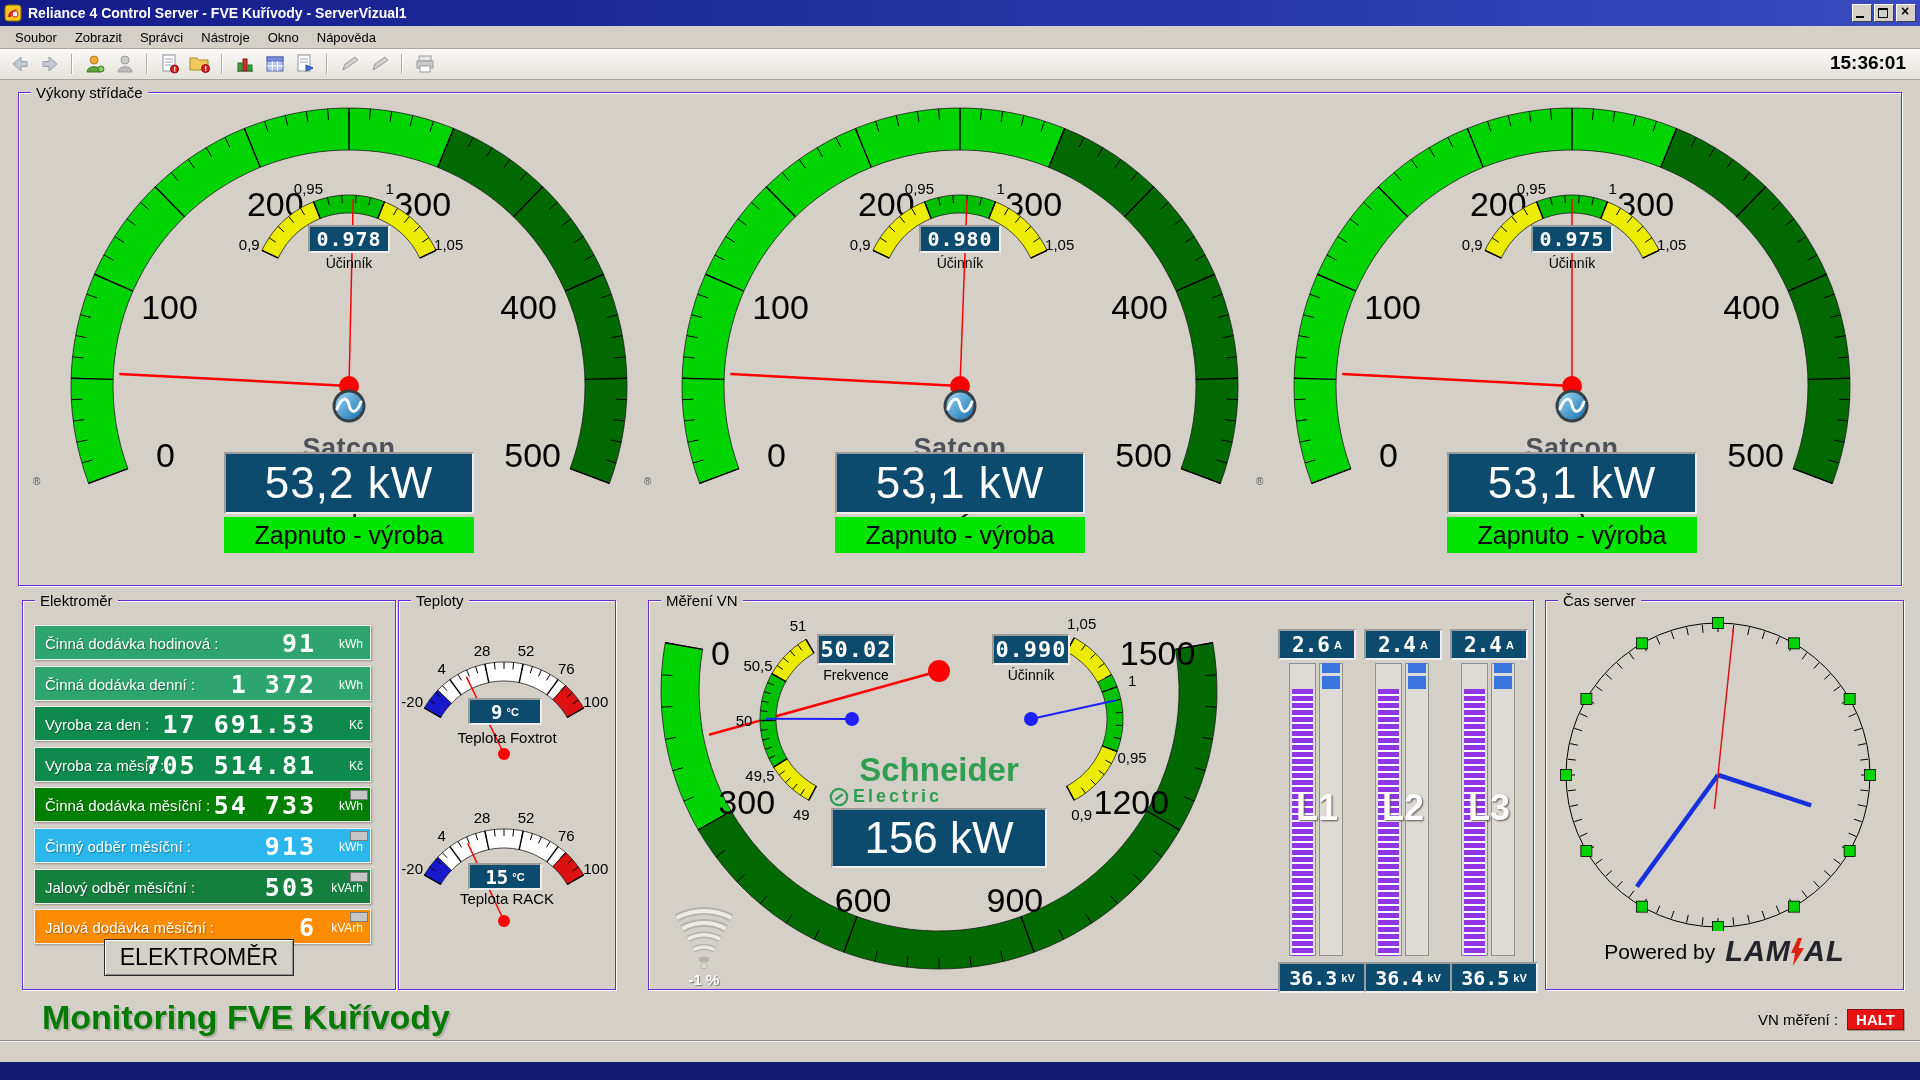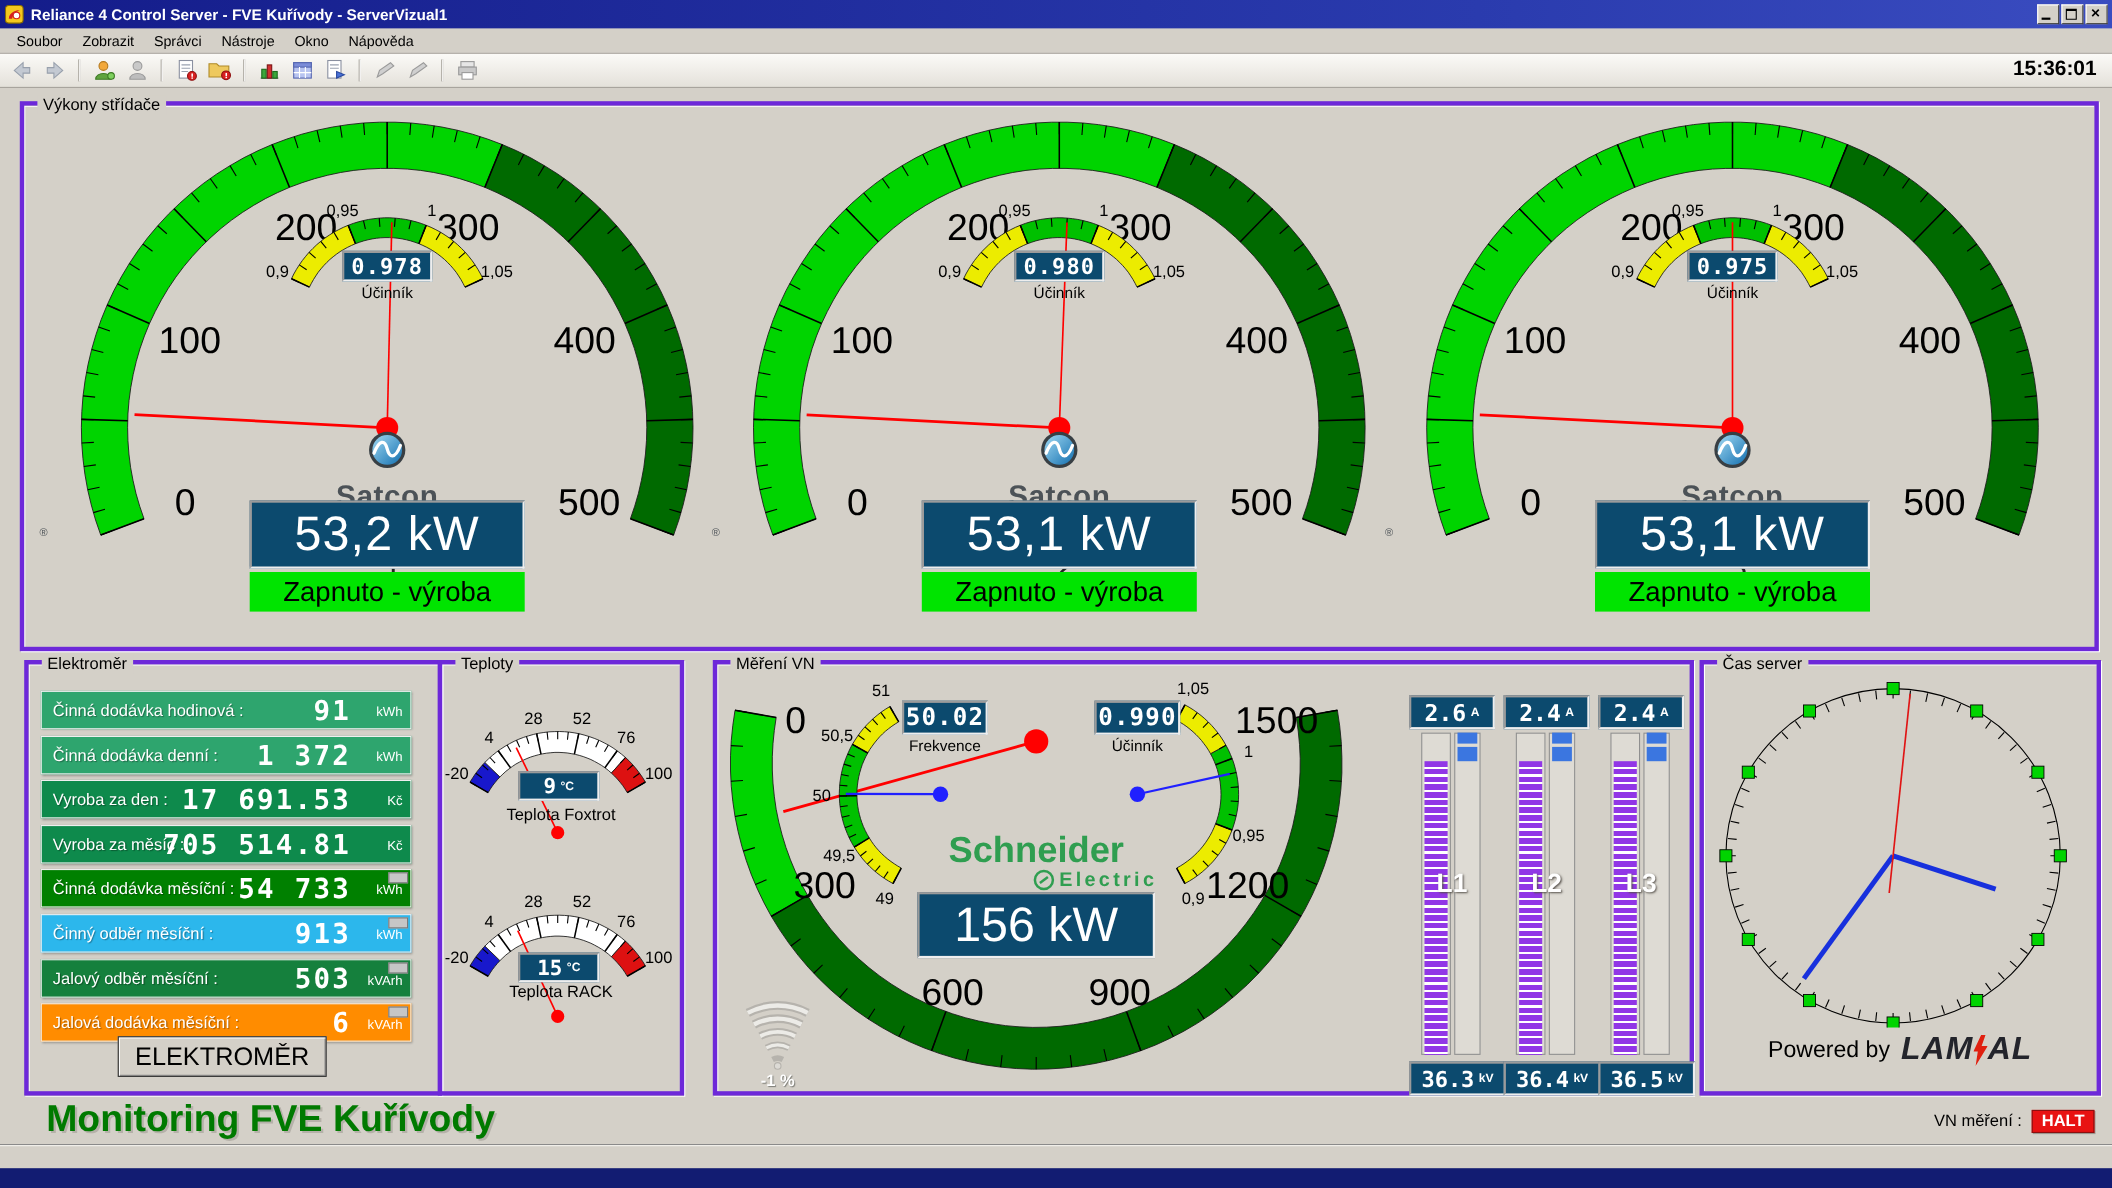--- a/index.html
+++ b/index.html
@@ -12,21 +12,21 @@
   .wbtn.min::after{content:"";position:absolute;left:3px;bottom:3px;width:8px;height:2px;background:#000;}
   .wbtn.max::after{content:"";position:absolute;left:3px;top:3px;width:8px;height:7px;border:1px solid #000;border-top-width:2px;}
   .wbtn.cls::after{content:"×";position:absolute;left:4px;top:-2px;font-size:14px;font-weight:700;color:#000;}
   .menubar{position:absolute;top:26px;left:0;right:0;height:22px;background:#d4d0c8;border-bottom:1px solid #aaa69f;display:flex;align-items:center;padding-left:6px;font-size:13px;}
   .menu-item{padding:2px 9px;}
   .toolbar{position:absolute;top:49px;left:0;right:0;height:30px;background:linear-gradient(#fbfaf7,#e4e1da);border-bottom:1px solid #a8a49d;display:flex;align-items:center;padding-left:6px;gap:3px;}
   .tbtn{width:27px;height:25px;display:flex;align-items:center;justify-content:center;}
   .tsep{width:1px;height:20px;background:#b0aca5;border-right:1px solid #fff;margin:0 5px;}
   .tb-time{position:absolute;right:14px;top:3px;font-size:19px;font-weight:700;}
   
-  .group{position:absolute;border:4px solid #6d28d9;box-shadow:inset 1px 1px 0 #fff,1px 1px 0 #fff;}
+  .group{position:absolute;border:1px solid #6d28d9;box-shadow:inset 1px 1px 0 #fff,1px 1px 0 #fff;}
   .legend{position:absolute;top:-9px;left:12px;background:#d4d0c8;padding:0 5px;font-size:15px;white-space:nowrap;}
   #grp-inv{left:18px;top:92px;width:1882px;height:492px;}
   #grp-ele{left:22px;top:600px;width:372px;height:388px;}
   #grp-tep{left:398px;top:600px;width:216px;height:388px;}
   #grp-vn{left:648px;top:600px;width:884px;height:388px;}
   #grp-cas{left:1545px;top:600px;width:357px;height:388px;}
   
   .inv{position:absolute;top:3px;width:620px;height:478px;}
   #inv0{left:20px}#inv1{left:631px}#inv2{left:1243px}
   .inv svg.gsvg{position:absolute;left:0;top:0;}
@@ -56,35 +56,35 @@
   
   #vn-svg{position:absolute;left:0;top:0;}
   .vn-display{position:absolute;width:78px;height:31px;font-size:22px;letter-spacing:1px;}
   #freq-box{left:168px;top:33px;}
   #vnpf-box{left:343px;top:33px;}
   .vn-dlabel{position:absolute;width:130px;text-align:center;font-size:14px;}
   #freq-label{left:142px;top:66px;}
   #vnpf-label{left:317px;top:66px;}
   .schneider{position:absolute;left:180px;top:150px;width:220px;text-align:center;color:#2f9e50;}
   .schneider-name{font-size:33px;font-weight:700;}
-  .schneider-sub{font-size:18px;font-weight:700;letter-spacing:3px;display:flex;align-items:center;justify-content:flex-end;gap:4px;margin-top:-3px;}
+  .schneider-sub{font-size:18px;font-weight:700;letter-spacing:3px;display:flex;align-items:center;justify-content:flex-start;gap:4px;margin-top:-3px;}
   .kw-big{position:absolute;left:182px;top:207px;width:216px;height:60px;font-size:44px;}
   .wifi{position:absolute;left:10px;top:298px;}
   .wifi-label{position:absolute;left:10px;top:370px;width:90px;text-align:center;color:#fff;font-weight:700;font-size:15px;text-shadow:1px 1px 1px #7a7a74;}
   .phase{position:absolute;top:28px;width:78px;height:356px;}
   #ph0{left:629px}#ph1{left:715px}#ph2{left:801px}
   .ph-cur{position:absolute;left:0;top:0;width:78px;height:31px;font-size:21px;}
   .ph-volt{position:absolute;left:0;top:333px;width:88px;height:31px;font-size:20px;}
   .ph-track{position:absolute;top:34px;height:293px;background:#dedbd4;border:1px solid #8f8f8f;box-sizing:border-box;}
   .ph-track.l{left:11px;width:27px;}
   .ph-track.r{left:41px;width:24px;}
   .ph-fill{position:absolute;left:14px;top:60px;width:21px;height:267px;background:repeating-linear-gradient(180deg,#9136e6 0 5px,#ffffff 5px 7px);}
   .ph-blue1{position:absolute;left:44px;top:34px;width:18px;height:10px;background:#3b76e0;}
   .ph-blue2{position:absolute;left:44px;top:47px;width:18px;height:13px;background:#3b76e0;}
-  .ph-name{position:absolute;left:0;top:158px;width:78px;text-align:center;font-size:24px;font-weight:700;color:#fff;text-shadow:1px 1px 2px #55504a;}
+  .ph-name{position:absolute;left:0;top:158px;width:78px;text-align:center;font-size:36px;font-weight:700;color:#fff;text-shadow:1px 1px 2px #55504a;}
   
   #clock-svg{position:absolute;left:0;top:0;}
   .powered{position:absolute;left:0;top:334px;width:357px;display:flex;align-items:center;justify-content:center;gap:10px;}
   .powered-text{font-size:21px;}
   .lamal{font-size:29px;font-weight:700;font-style:italic;color:#23242b;letter-spacing:1px;display:flex;align-items:center;}
   
   .footer-title{position:absolute;left:42px;top:998px;font-size:34px;font-weight:700;color:#007a00;text-shadow:2px 2px 0 #b5b1a9;}
   .divider{position:absolute;left:0;top:1040px;width:1920px;height:0;border-top:1px solid #8a8a8a;border-bottom:1px solid #f4f2ee;}
   .footer-right{position:absolute;right:16px;top:1009px;display:flex;align-items:center;gap:9px;}
   .vn-lab{font-size:15px;}

